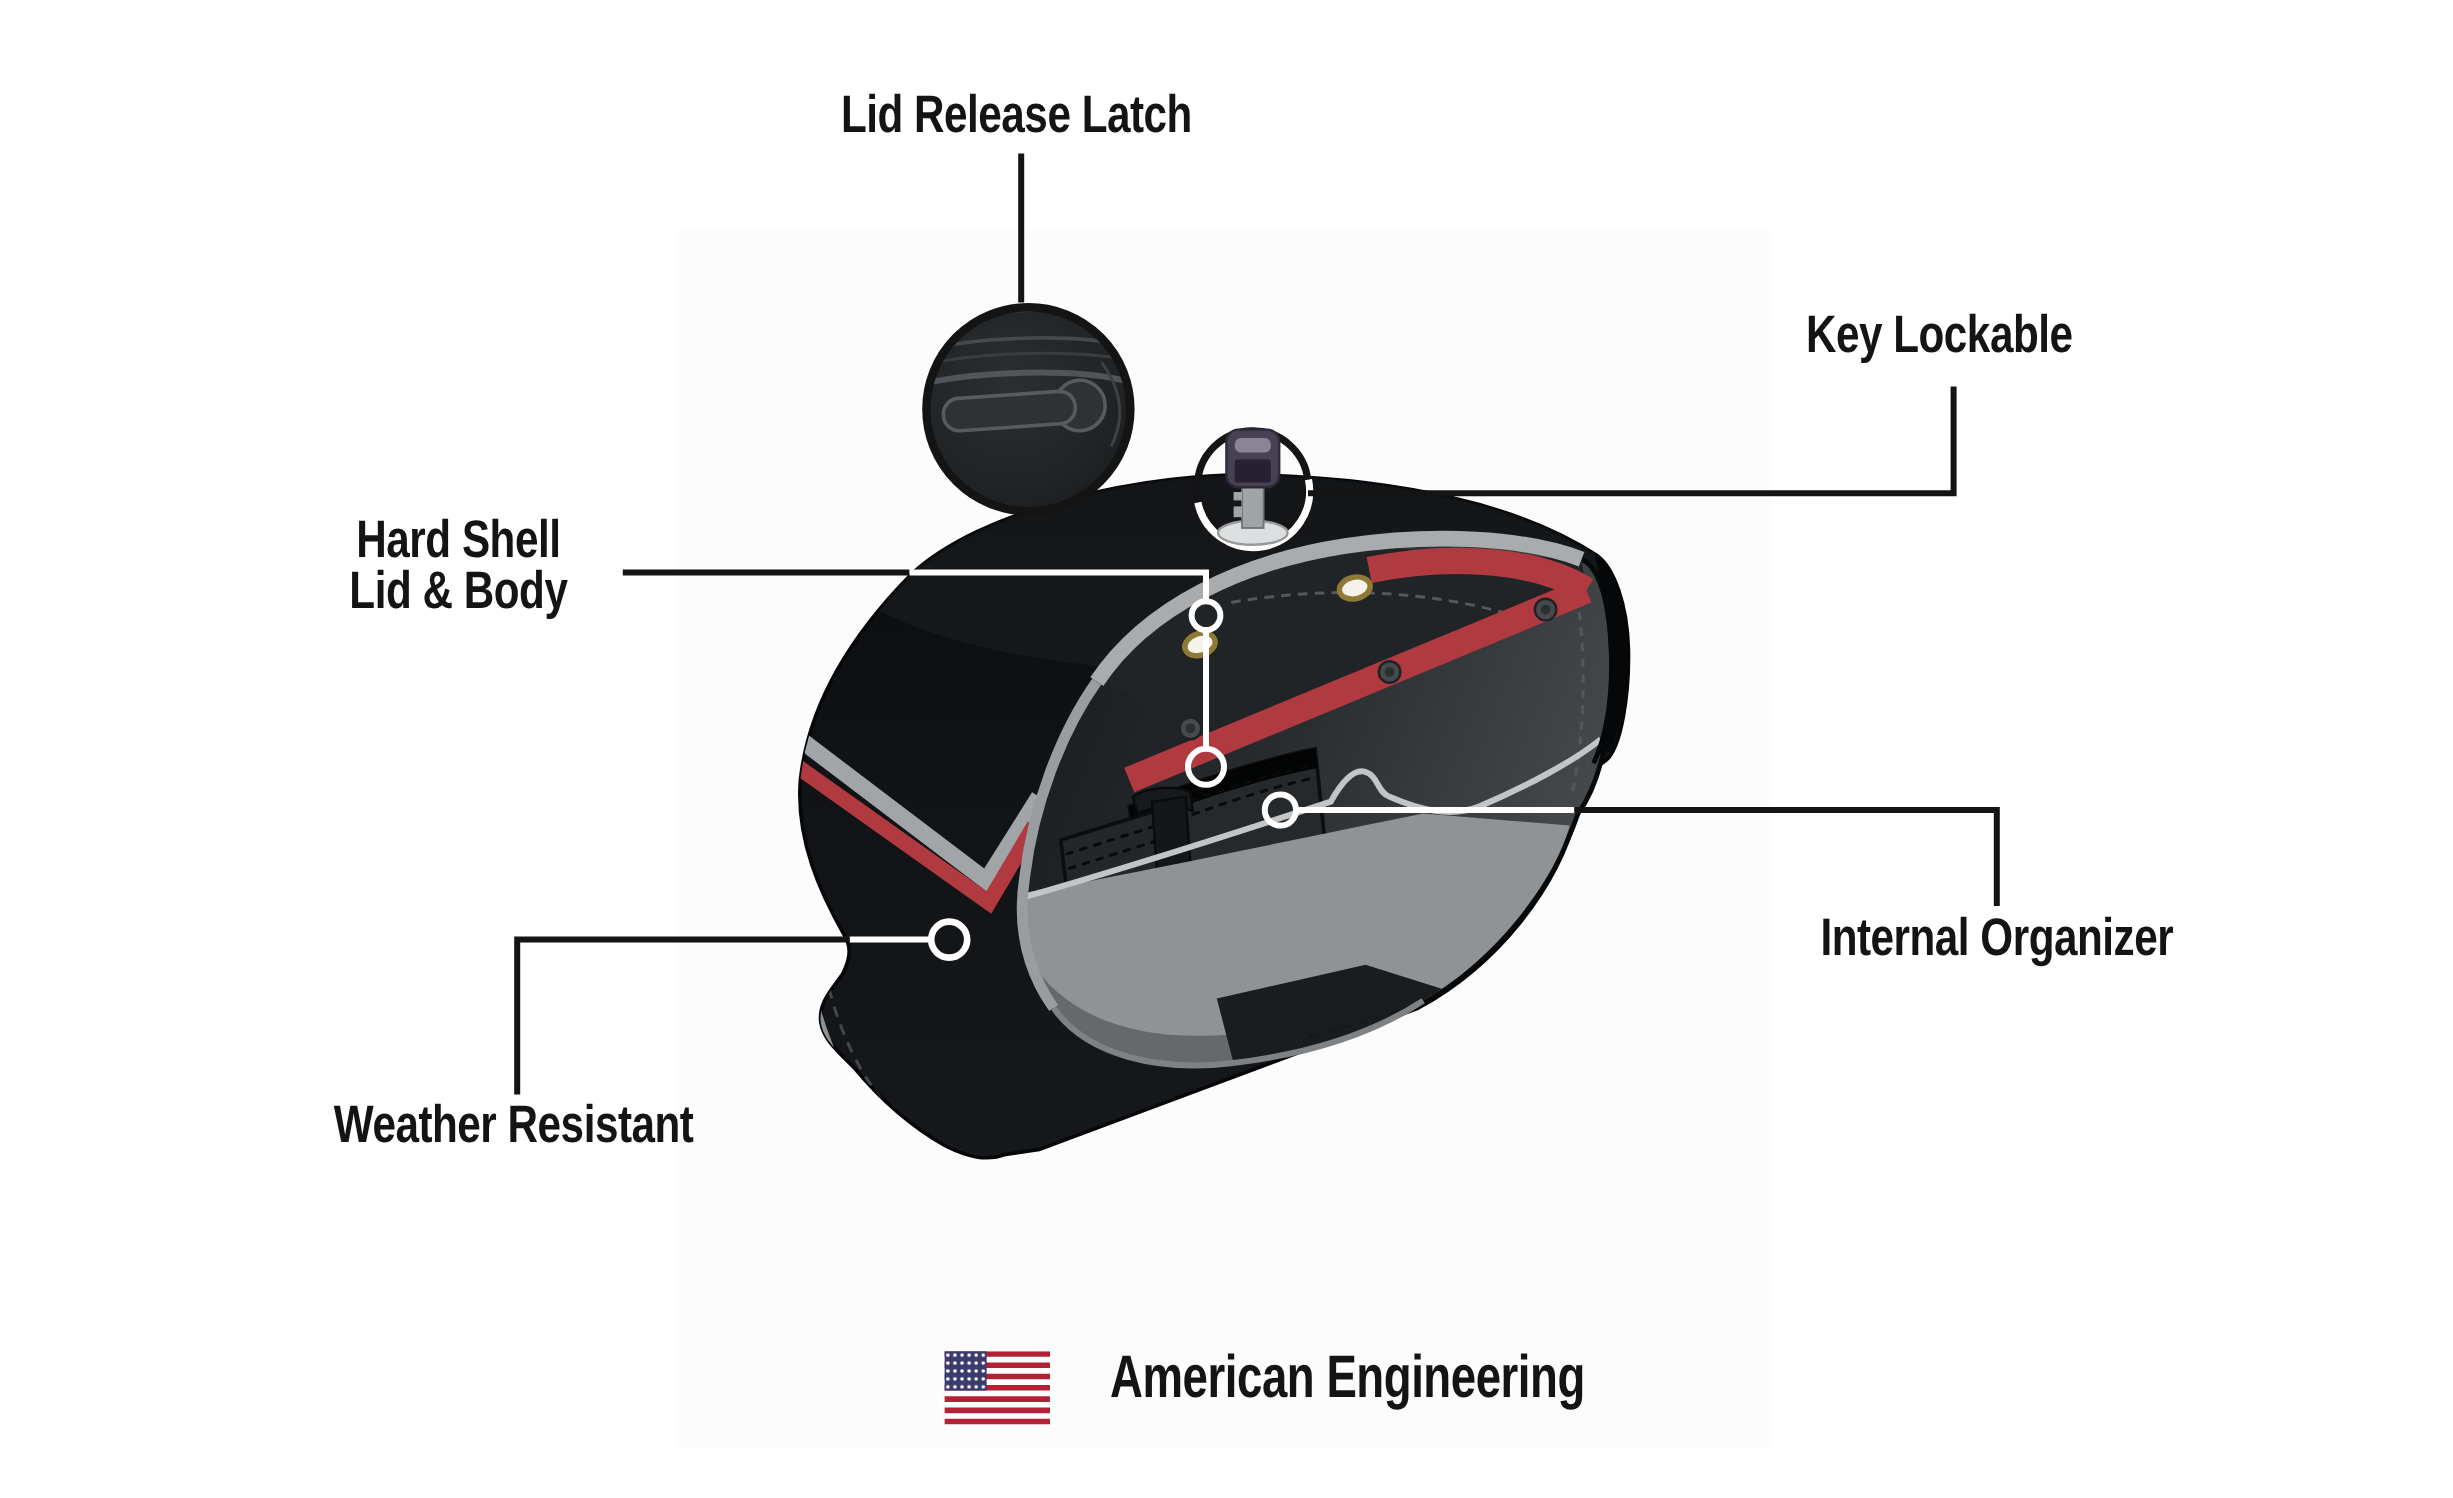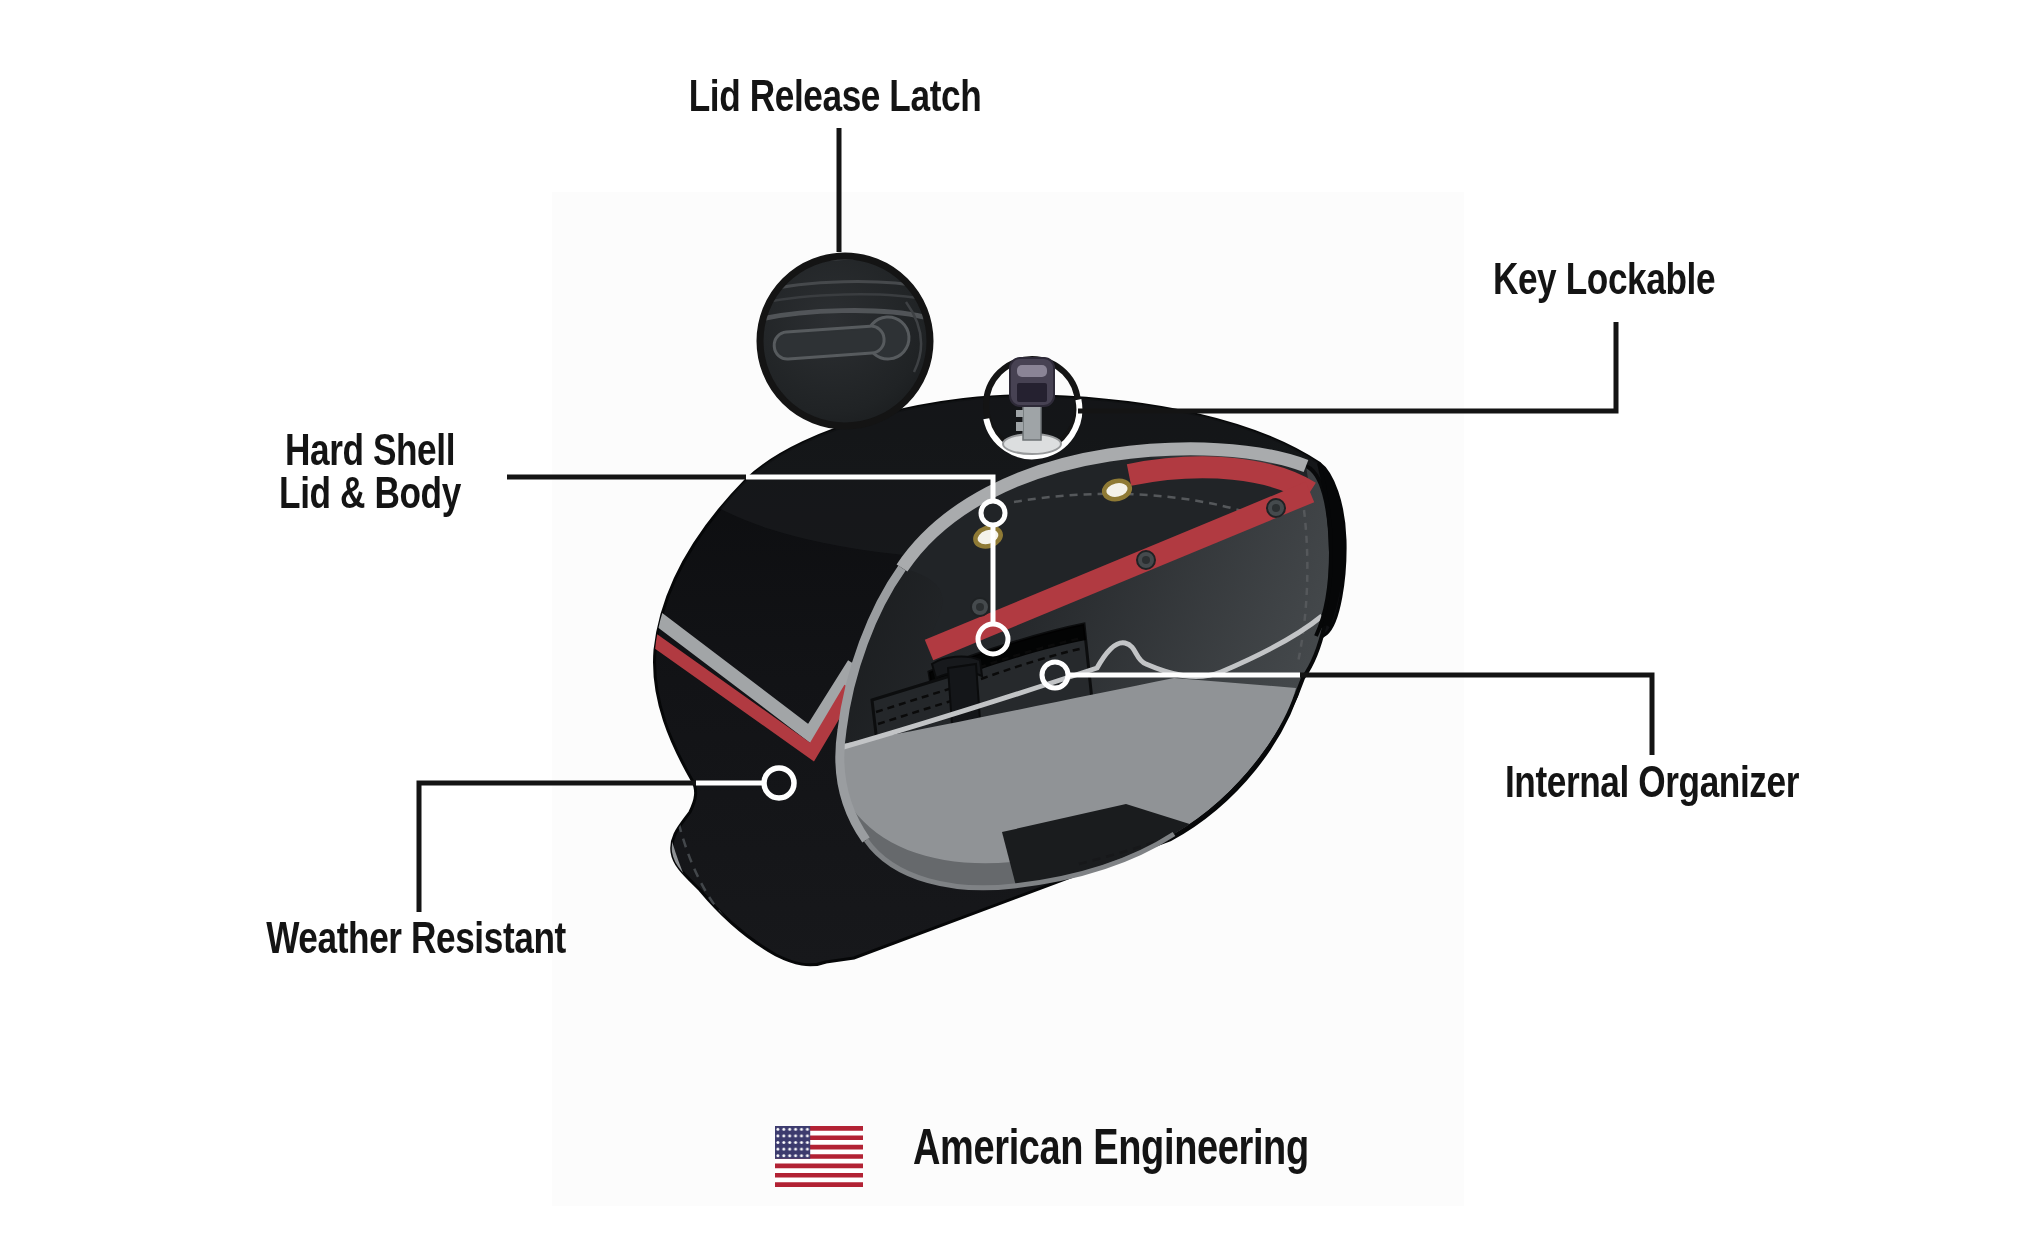--- a/index.html
+++ b/index.html
@@ -1,21 +1,21 @@
 <!DOCTYPE html>
 <html><head>
 <meta charset="utf-8">
 <style>
   html,body{margin:0;padding:0;}
   body{
     width:2044px;height:1248px;position:relative;overflow:hidden;
     background:#ffffff;
     font-family:"Liberation Sans","DejaVu Sans",sans-serif;
   }
-  #stage{position:absolute;left:4px;top:0;width:1912px;height:1248px;}
+  #stage{position:absolute;left:16px;top:0;width:1912px;height:1248px;}
   svg.scene{position:absolute;left:0;top:0;}
   .callout{
     position:absolute;
     font-weight:700;
     font-size:44px;
     line-height:1.0;
     color:#141414;
     letter-spacing:-0.5px;
     white-space:nowrap;
     transform:translateX(-50%) scaleX(0.80);

